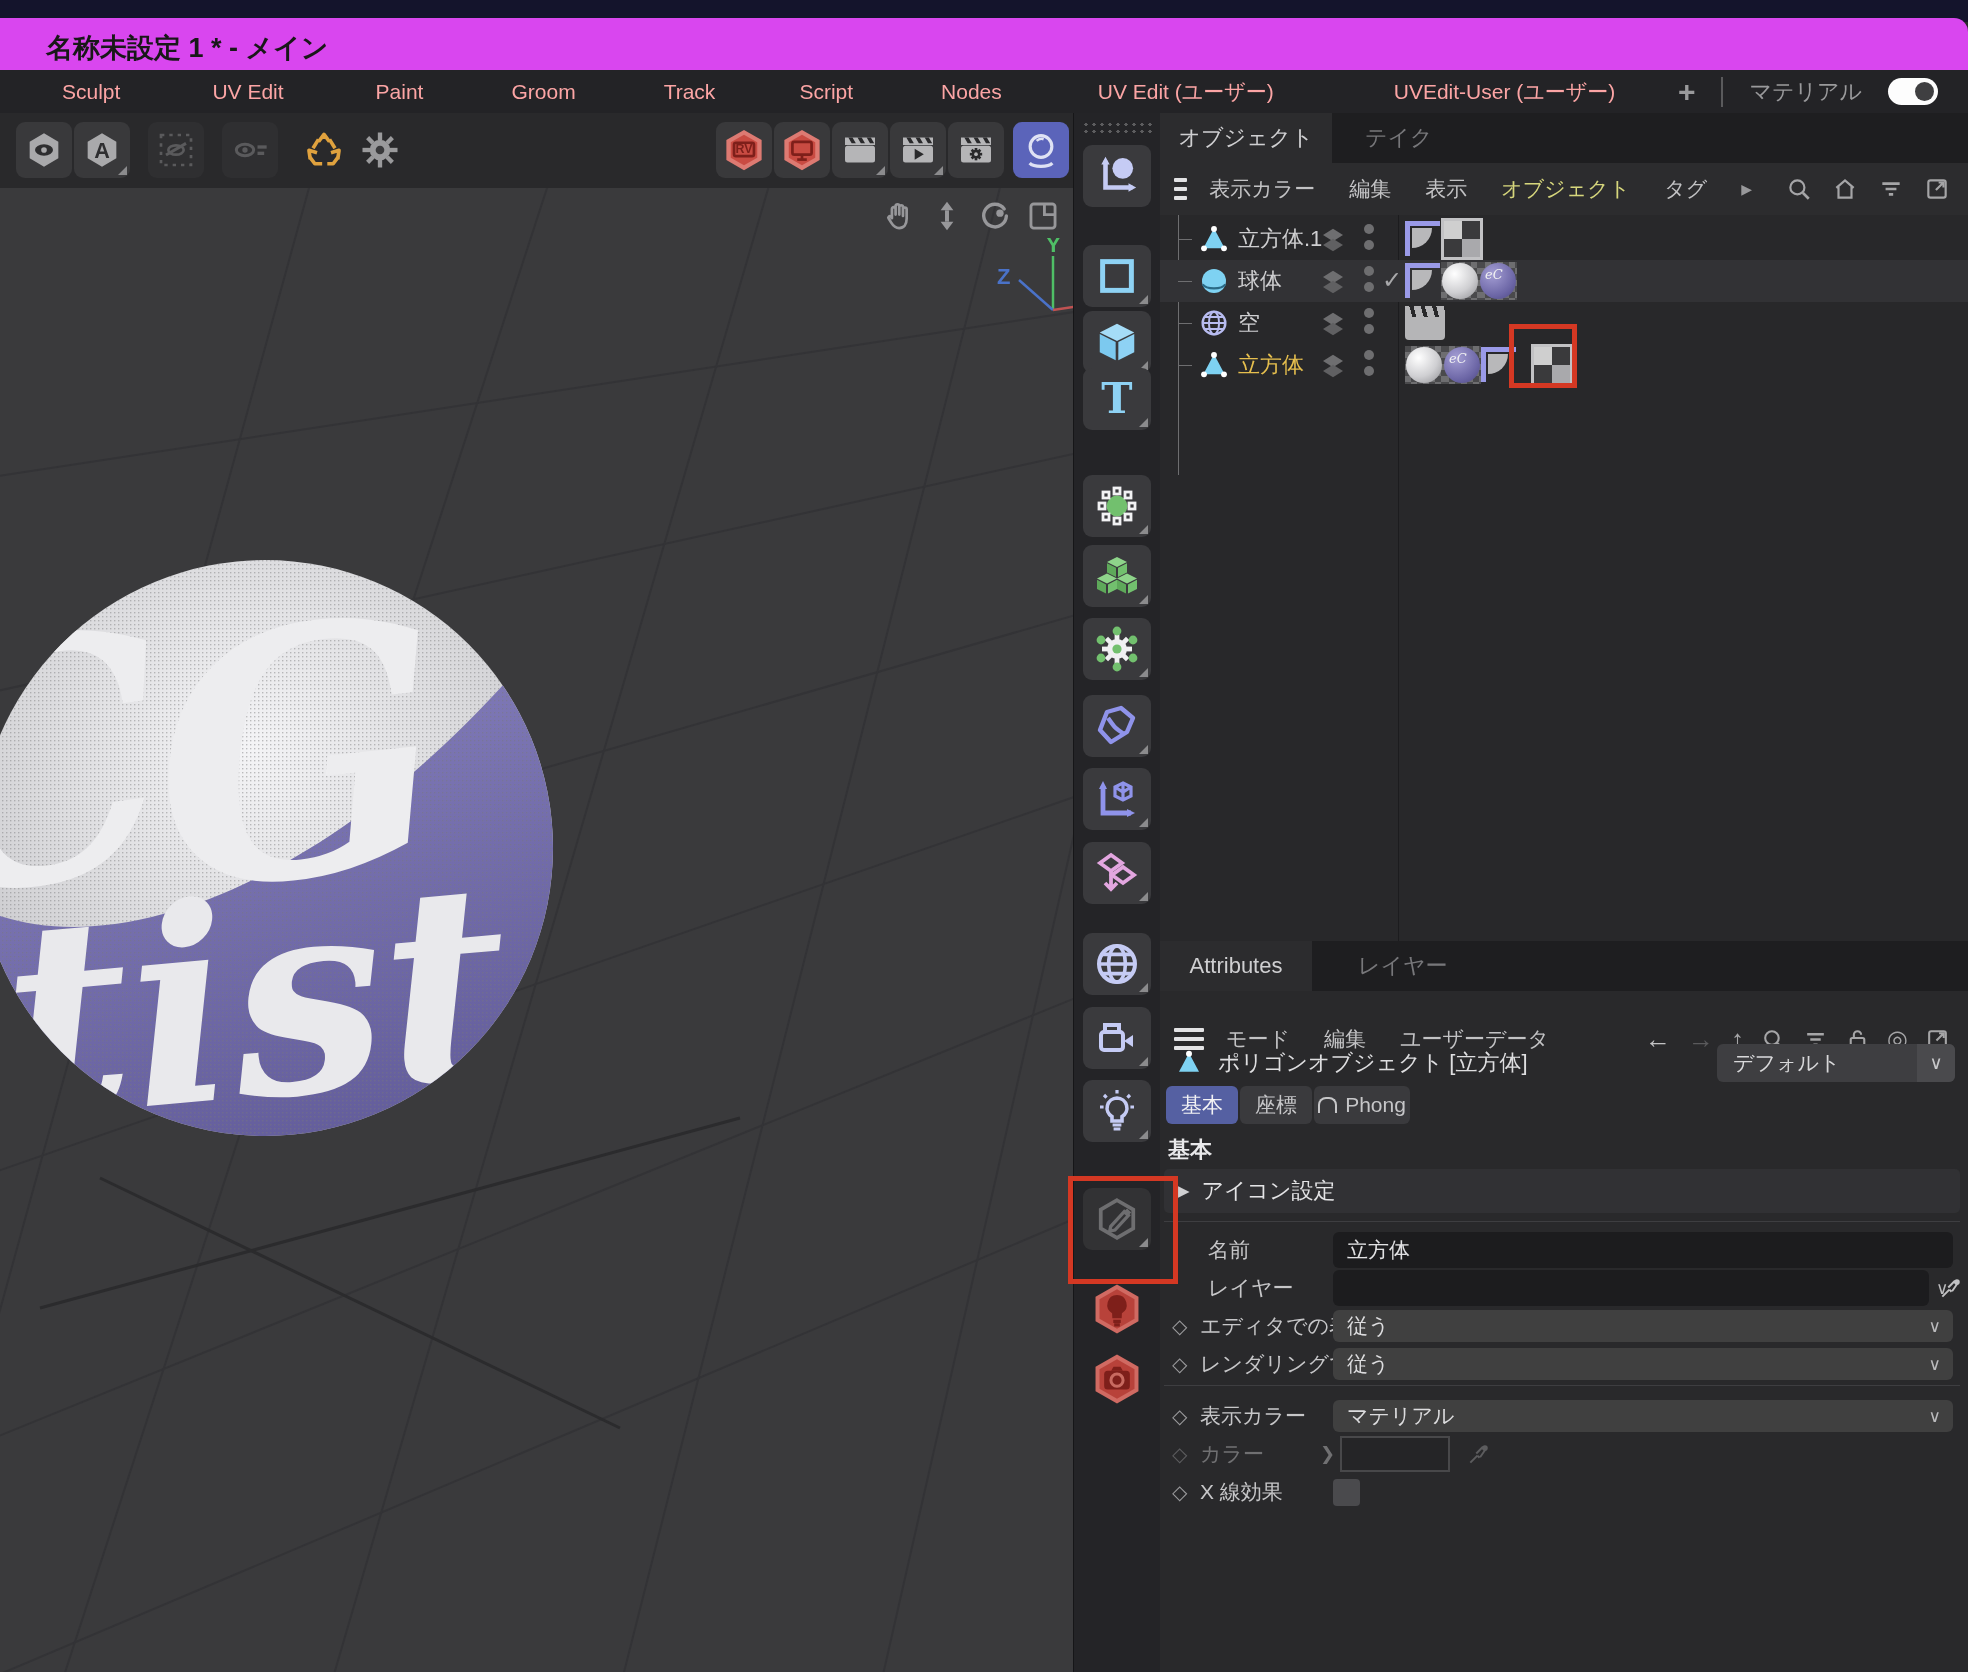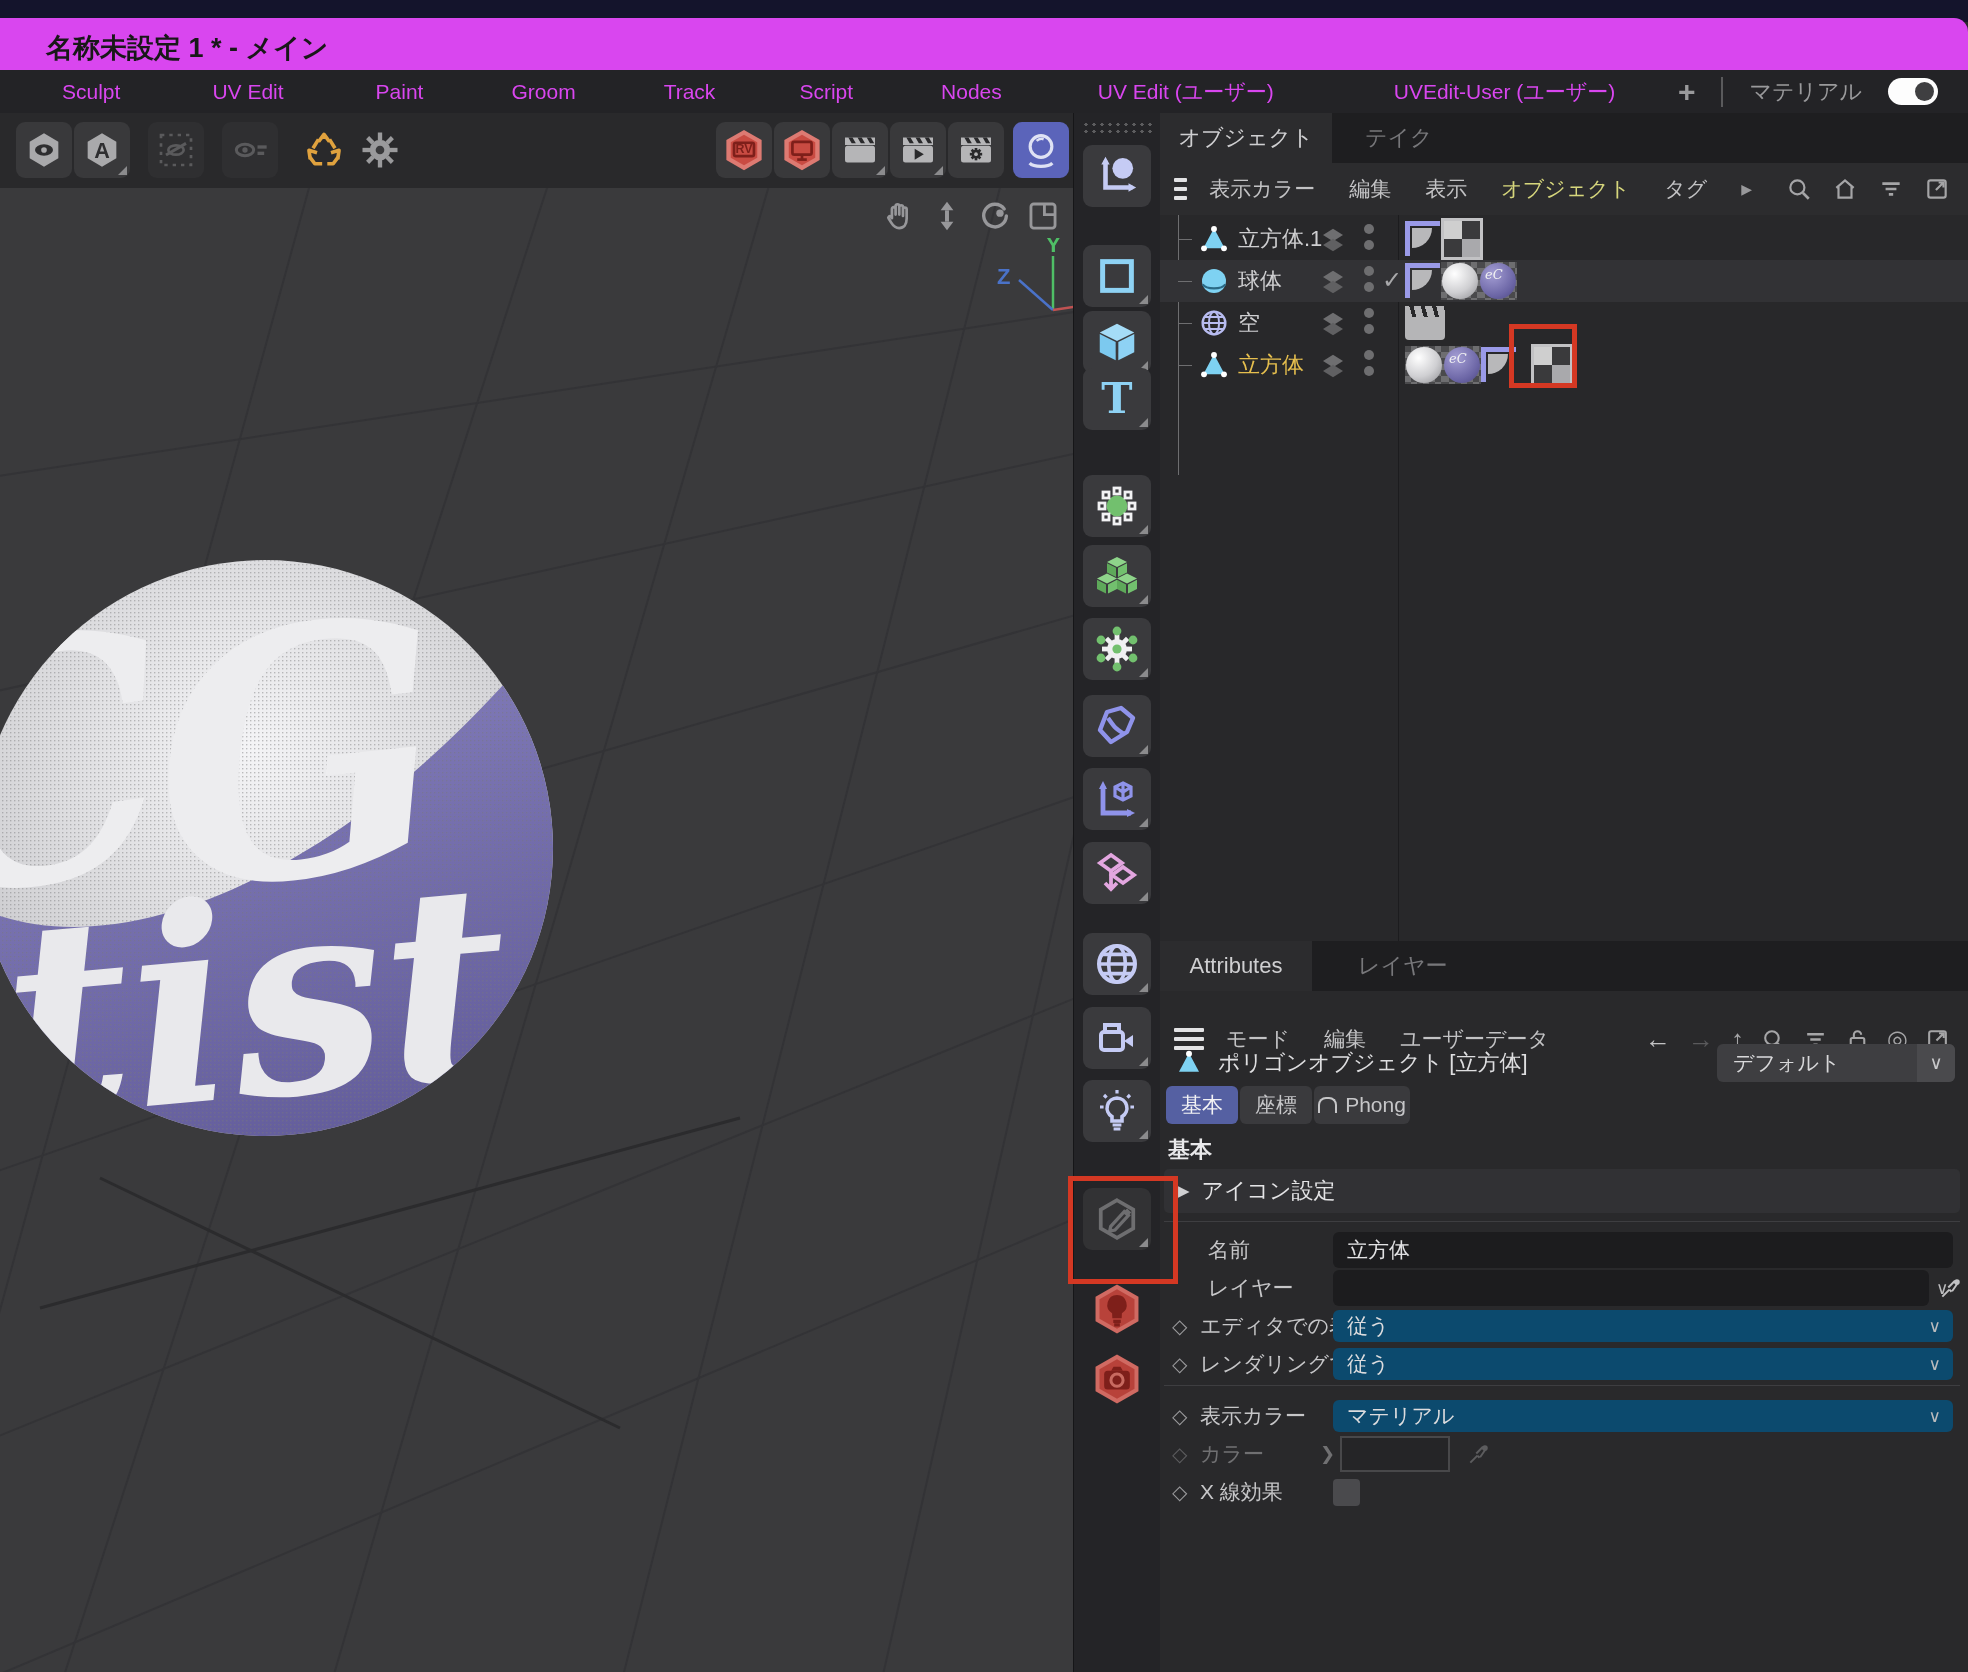--- a/index.html
+++ b/index.html
@@ -6,21 +6,21 @@
   body{width:1968px;height:1672px;position:relative;overflow:hidden;background:#29292b;
        font-family:"Liberation Sans","DejaVu Sans",sans-serif;color:#c8c8ca;-webkit-font-smoothing:antialiased}
   .abs{position:absolute}
   svg{display:block}
 
   
   .navy-strip{left:0;top:0;width:1968px;height:22px;background:#14142c}
   .titlebar{left:0;top:18px;width:1968px;height:52px;background:#d946ef;border-top-right-radius:14px}
   .titlebar .title{position:absolute;left:46px;top:12px;font-size:27px;font-weight:bold;color:#181818}
   .tabbar{left:0;top:70px;width:1968px;height:43px;background:#232326;display:flex;align-items:center;border-bottom:1px solid #161618}
-  .tabbar .tab{font-size:21px;color:#d946ef;white-space:nowrap}
+  .tabbar .tab{font-size:21px;color:#fca5a5;white-space:nowrap}
   .tb-right{margin-left:auto;display:flex;align-items:center;gap:26px;padding-right:30px}
   .tb-plus{color:#9a9a9c;font-size:30px;font-weight:bold;line-height:1}
   .tb-div{width:2px;height:30px;background:#5a5a5c}
   .tb-newlayout{font-size:22px;color:#9a9a9c}
   .toggle{width:50px;height:27px;background:#fdfdfd;border-radius:14px;position:relative}
   .toggle .knob{position:absolute;right:4px;top:4px;width:19px;height:19px;border-radius:50%;background:#3f3f41}
 
   
   .toolbar{left:0;top:113px;width:1073px;height:75px;background:#29292b;border-bottom:1px solid #1b1b1d}
   .toolbtn{position:absolute;top:9px;width:56px;height:56px;background:#39393b;border-radius:9px;
@@ -102,21 +102,21 @@
   .fold-bar{position:absolute;left:4px;width:796px;height:44px;background:#313134;border-radius:5px;
      display:flex;align-items:center;font-size:22px;color:#e4e4e6}
   .fold-bar .tri{font-size:15px;color:#d0d0d2;margin:0 12px 0 14px}
   .hdiv{position:absolute;left:4px;width:796px;height:1px;background:#3e3e41}
   .f-row{position:absolute;left:0;width:808px;height:38px;display:flex;align-items:center;font-size:21px}
   .f-diamond{position:absolute;left:12px;color:#9a9a9c;font-size:20px}
   .f-label{position:absolute;left:40px;color:#c6c6c8;white-space:nowrap}
   .f-label.plain{left:48px}
   .f-input{position:absolute;left:173px;width:620px;height:36px;background:#1c1c1e;border-radius:6px;
      display:flex;align-items:center;color:#e2e2e4;padding-left:14px;box-sizing:border-box;font-size:21px}
-  .f-drop{position:absolute;left:173px;width:620px;height:32px;background:#0c4a6e;border-radius:6px;
+  .f-drop{position:absolute;left:173px;width:620px;height:32px;background:#404040;border-radius:6px;
      display:flex;align-items:center;color:#dcdcde;padding-left:14px;box-sizing:border-box;font-size:21px}
   .f-drop .chev,.layer-chev{margin-left:auto;padding-right:12px;color:#bbbbbd;font-size:17px}
   .dimrow{opacity:.45}
   .swatch{position:absolute;left:180px;width:106px;height:32px;background:#222224;border:2px solid #6e6e70}
   .checkbox{position:absolute;left:173px;width:27px;height:27px;background:#4a4a4d;border-radius:4px}
 
   
   .redbox{position:absolute;border:5px solid #d43823;z-index:50;pointer-events:none}
 </style>
 </head>

